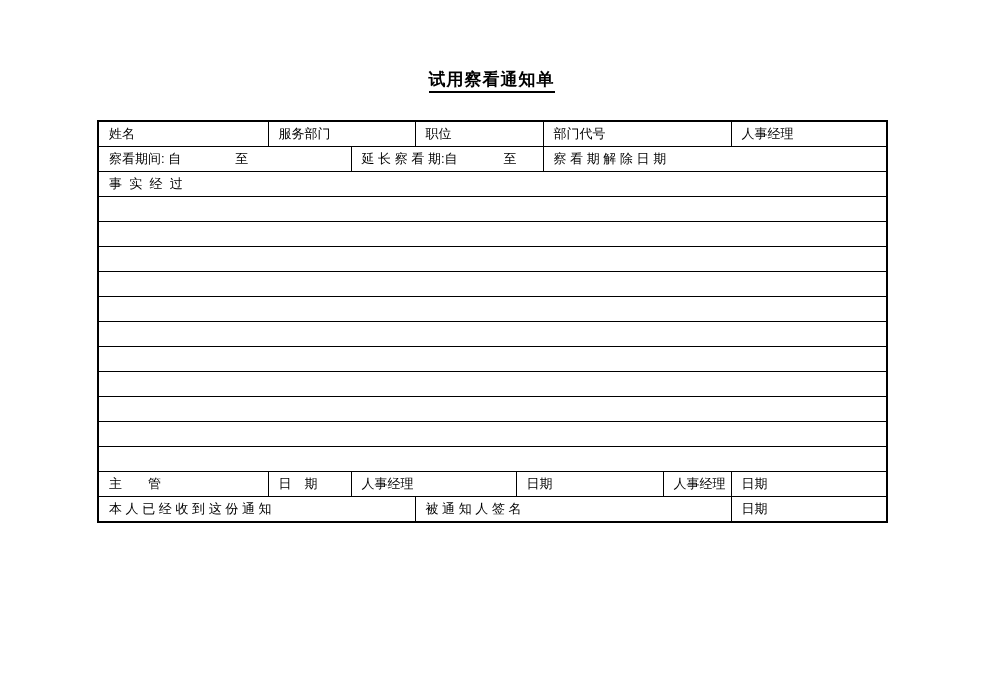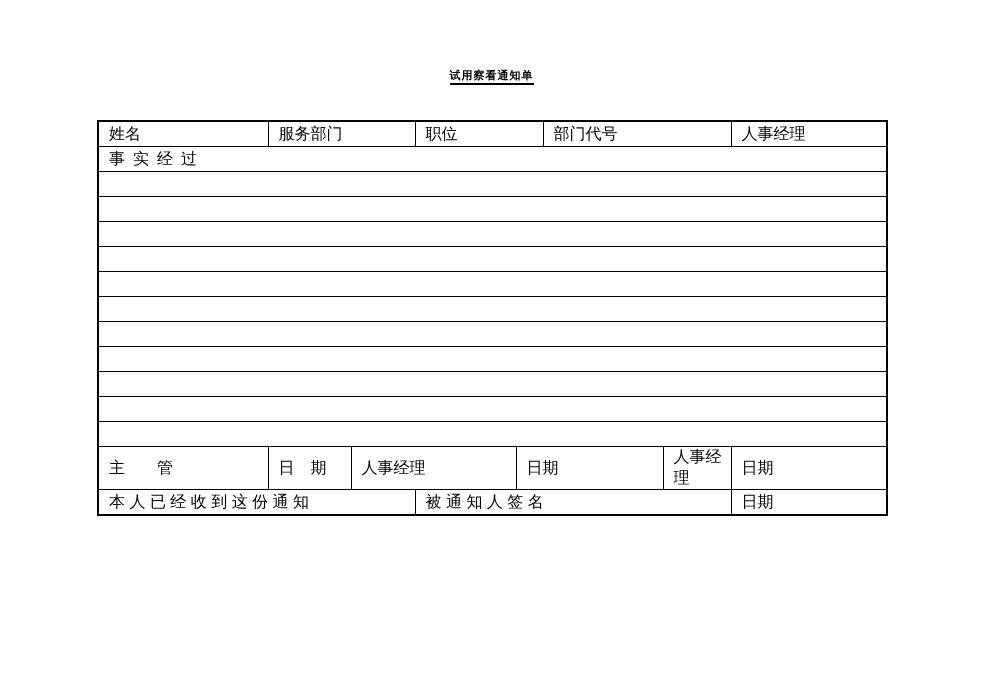--- a/index.html
+++ b/index.html
@@ -19,42 +19,42 @@
     position: relative;
     width: 983px;
     height: 696px;
   }
   .doc-title {
     position: absolute;
     left: 0;
     top: 68px;
     width: 983px;
     text-align: center;
-    font-size: 11px;
+    font-size: 17px;
     font-weight: bold;
     letter-spacing: 1px;
   }
   .doc-title span {
     border-bottom: 2px solid #000;
     padding-bottom: 2px;
   }
   .form-wrap {
     position: absolute;
     left: 97px;
     top: 120px;
     width: 789px;
   }
   table.form {
     border-collapse: collapse;
     width: 789px;
     table-layout: fixed;
   }
   table.form td {
     border: 1px solid #000;
-    font-size: 16px;
+    font-size: 13px;
     padding: 0 0 0 10px;
     vertical-align: middle;
     height: 24px;
   }
   .outer {
     border: 2px solid #000;
   }
   td.row-head {
     height: 60px;
   }
@@ -105,20 +105,29 @@
 
       <tbody>
           <tr>
         <td class="row-head">姓名</td>
         <td class="row-head" colspan="3">服务部门</td>
         <td class="row-head" colspan="2">职位</td>
         <td class="row-head" colspan="2">部门代号</td>
         <td class="row-head">人事经理</td>
       </tr>
 
+      <tr>
+        <td class="row-period" colspan="3">
+          <span>察看期间: 自</span><span class="gap-sm"></span><span>至</span>
+        </td>
+        <td class="row-period" colspan="3">
+          <span>延 长 察 看 期:自</span><span class="gap-md"></span><span>至</span>
+        </td>
+        <td class="row-period" colspan="3">察 看 期 解 除 日 期</td>
+      </tr>
 
       <tr>
         <td class="fact-label" colspan="9">事 实 经 过</td>
       </tr>
 
       <tr>
             <td class="blank-line" colspan="9"></td>
           </tr>
       <tr>
             <td class="blank-line" colspan="9"></td>

